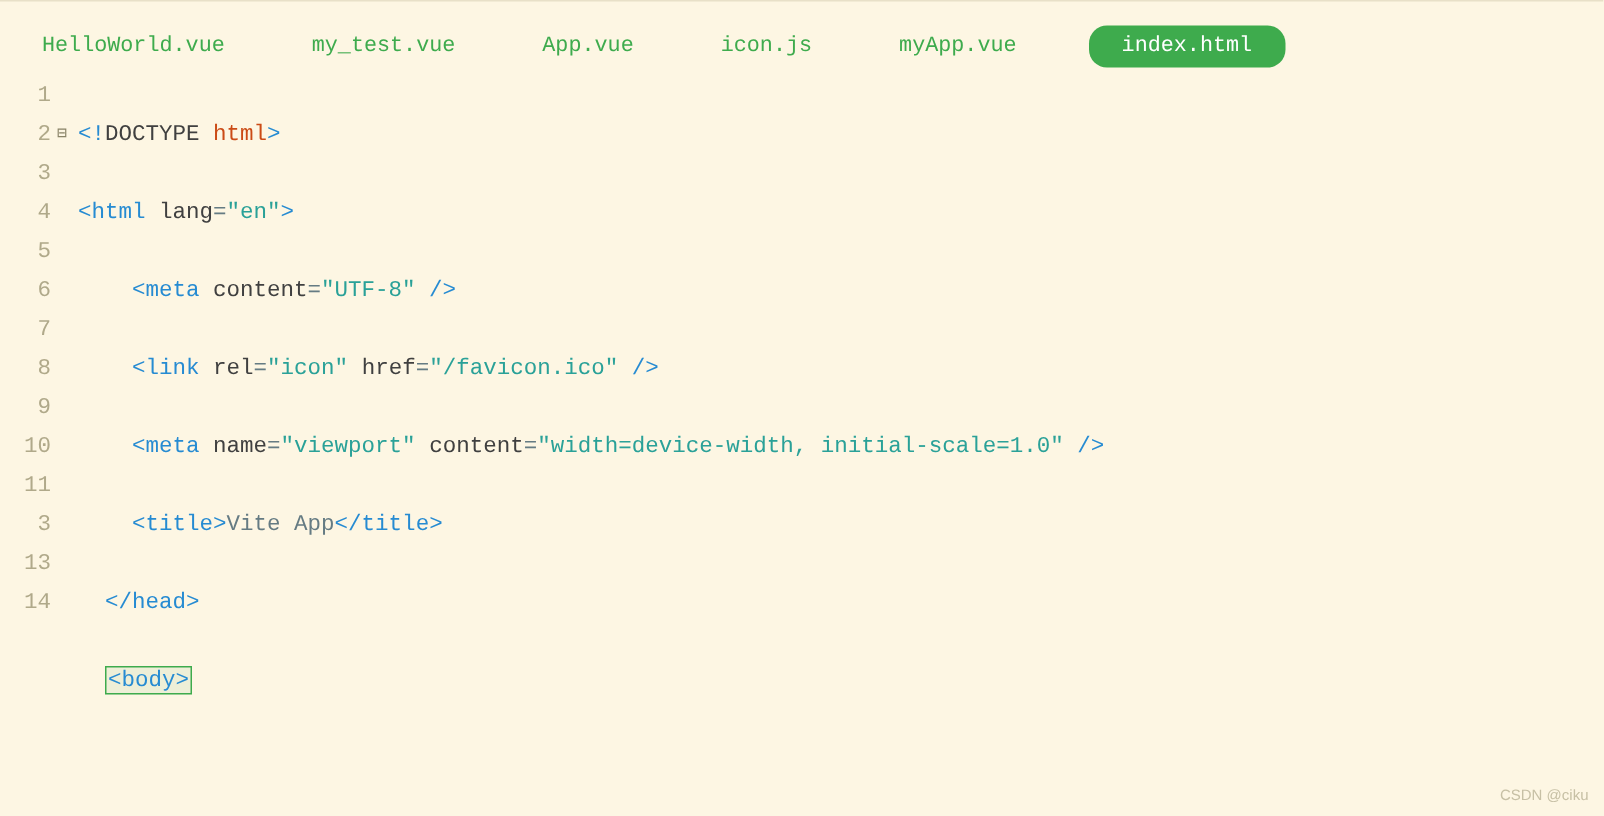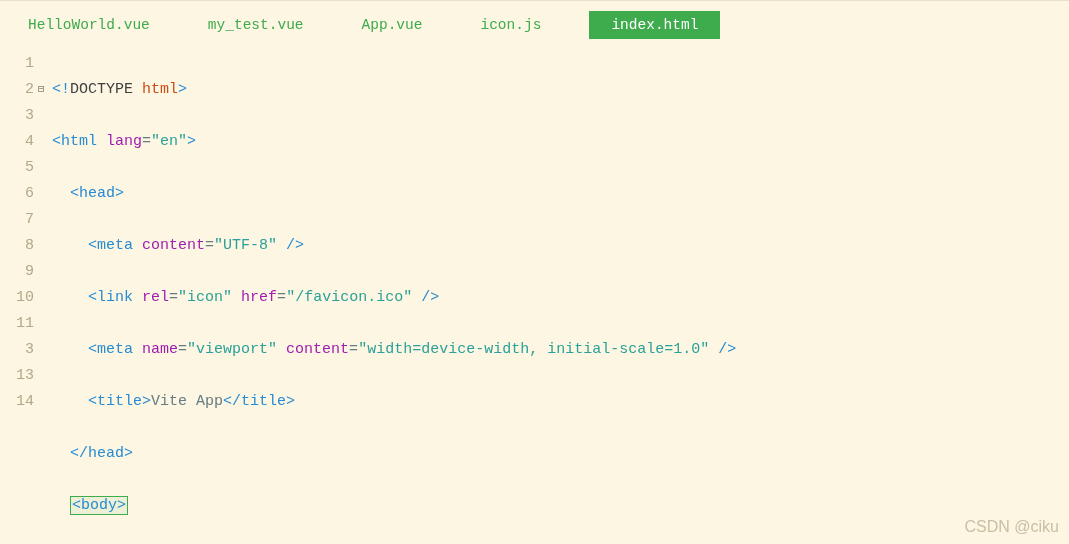--- a/index.html
+++ b/index.html
@@ -13,36 +13,36 @@
   }
   .editor-area {
     position: absolute;
     left: 0; right: 0; top: 0; bottom: 0;
     background: #fdf6e3;
     border-top: 1px solid #e8e0c8;
     padding-top: 10px;
   }
   .tabs {
     display: flex;
-    align-items: flex-start;
+    align-items: flex-end;
     padding-left: 18px;
     height: 34px;
     font-size: 14.5px;
     white-space: nowrap;
   }
   .tab {
     color: #3eab4d;
     padding: 6px 10px;
     margin-right: 38px;
     cursor: pointer;
   }
   .tab.active {
     background: #3eab4d;
     color: #fff;
-    border-radius: 0;
+    border-radius: 12px;
     padding: 6px 22px;
     margin-right: 0;
   }
   .code-body {
     display: flex;
     font-size: 15px;
     line-height: 26px;
     padding-top: 6px;
   }
   .gutter {
@@ -59,48 +59,49 @@
     text-align: left;
   }
   .fold-marker { font-size: 11px; line-height: 26px; display: inline-block; transform: translateY(-1px);}
   .code {
     flex: 1;
     white-space: pre;
     color: #657b83;
   }
   .line { height: 26px; }
   .tag { color: #268bd2; }   
-  .attr { color: #a21caf; } 
+  .attr { color: #404040; } 
   .str { color: #2aa198; }   
   .doctype-kw { color: #404040; }
   .doctype-red { color: #cb4b16; }
   .text { color: #657b83; }
   .caret-box {
     border: 1px solid #3eab4d;
     background: rgba(62,171,77,0.08);
     padding: 0 1px;
   }
   .watermark {
     position: absolute;
     right: 10px;
     bottom: 8px;
     color: #c7c0a5;
-    font-size: 16px;
+    font-size: 10px;
     font-family: Arial, sans-serif;
   }
 </style>
 </head>
 <body>
 
 <div class="editor-area">
   <div class="tabs">
     <div class="tab">HelloWorld.vue</div>
     <div class="tab">my_test.vue</div>
     <div class="tab">App.vue</div>
     <div class="tab">icon.js</div>
+    <div class="tab">myApp.vue</div>
     <div class="tab active">index.html</div>
   </div>
 
   <div class="code-body">
     <div class="gutter">
       <div class="line">1</div>
       <div class="line">2</div>
       <div class="line">3</div>
       <div class="line">4</div>
       <div class="line">5</div>
@@ -126,21 +127,20 @@
       <div class="line"></div>
       <div class="line"></div>
       <div class="line"></div>
       <div class="line"></div>
       <div class="line"></div>
       <div class="line"></div>
     </div>
     <div class="code">
 <div class="line"><span class="tag">&lt;!</span><span class="doctype-kw">DOCTYPE </span><span class="doctype-red">html</span><span class="tag">&gt;</span></div>
 <div class="line"><span class="tag">&lt;</span><span class="tag">html </span><span class="attr">lang</span><span class="text">=</span><span class="str">"en"</span><span class="tag">&gt;</span></div>
-<div class="line"><span class="tag">  &lt;</span><span class="tag">head</span><span class="tag">&gt;</span></div>
 <div class="line"><span class="tag">    &lt;</span><span class="tag">meta </span><span class="attr">content</span><span class="text">=</span><span class="str">"UTF-8"</span><span class="tag"> /&gt;</span></div>
 <div class="line"><span class="tag">    &lt;</span><span class="tag">link </span><span class="attr">rel</span><span class="text">=</span><span class="str">"icon"</span><span> </span><span class="attr">href</span><span class="text">=</span><span class="str">"/favicon.ico"</span><span class="tag"> /&gt;</span></div>
 <div class="line"><span class="tag">    &lt;</span><span class="tag">meta </span><span class="attr">name</span><span class="text">=</span><span class="str">"viewport"</span><span> </span><span class="attr">content</span><span class="text">=</span><span class="str">"width=device-width, initial-scale=1.0"</span><span class="tag"> /&gt;</span></div>
 <div class="line"><span class="tag">    &lt;</span><span class="tag">title</span><span class="tag">&gt;</span><span class="text">Vite App</span><span class="tag">&lt;/</span><span class="tag">title</span><span class="tag">&gt;</span></div>
 <div class="line"><span class="tag">  &lt;/</span><span class="tag">head</span><span class="tag">&gt;</span></div>
 <div class="line"><span>  </span><span class="caret-box"><span class="tag">&lt;</span><span class="tag">body</span><span class="tag">&gt;</span></span></div>
 
 
 
 

